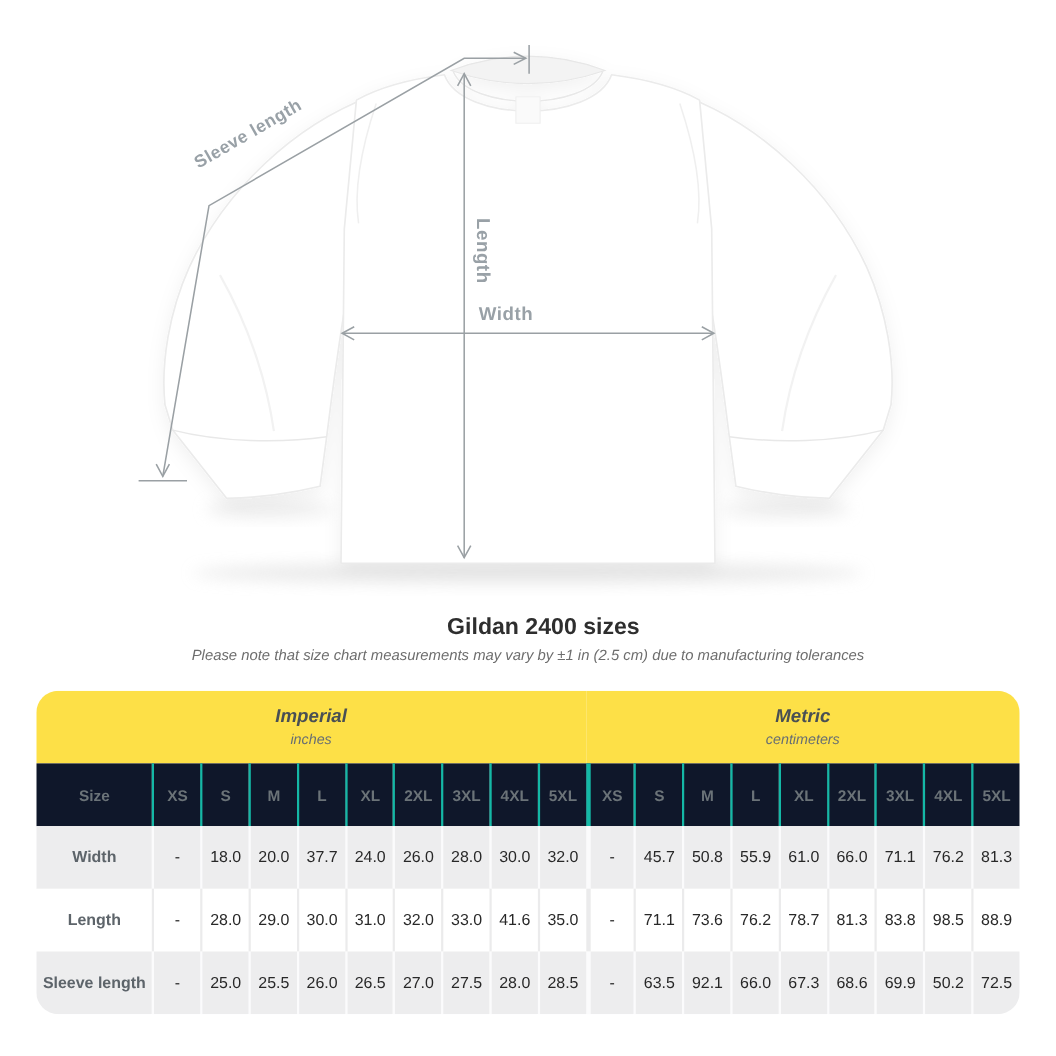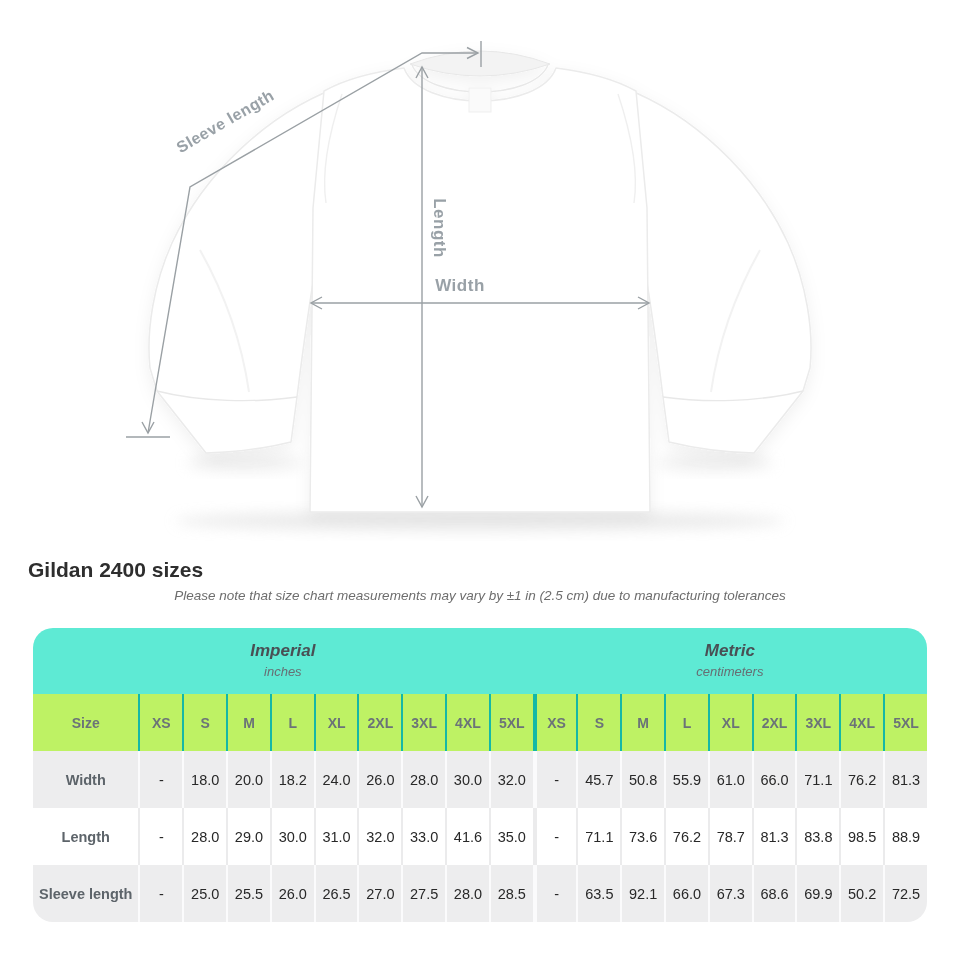--- a/index.html
+++ b/index.html
@@ -2,38 +2,38 @@
 <html><head>
 <meta charset="utf-8">
 <style>
   html,body{margin:0;padding:0;background:#fff;}
   .page{
     width:960px;height:960px;background:#fff;position:relative;overflow:hidden;
     font-family:"Liberation Sans",sans-serif;
   }
   .diagram{width:960px;height:552px;}
   .page-title{
-    text-align:left;font-size:21px;line-height:1.1;color:#2e2e2e;
+    text-align:center;font-size:21px;line-height:1.1;color:#2e2e2e;
     font-weight:700;margin:6px 0 7px;padding-left:28px;
   }
   .page-subtitle{
     text-align:center;font-size:13.5px;font-style:italic;color:#6d6d6d;
     margin:0 0 25px;
   }
   .size-table-wrap{margin:0 33px;border-radius:20px;overflow:hidden;}
   table.size-table{
     width:100%;border-collapse:separate;border-spacing:0;table-layout:fixed;
   }
   tr.band th{
-    background:#5eead4;padding:13px 0 15px;vertical-align:middle;text-align:center;
+    background:#fde047;padding:13px 0 15px;vertical-align:middle;text-align:center;
   }
   .grp-title{font-size:17px;font-weight:700;font-style:italic;color:#494f54;}
   .grp-sub{font-size:13px;font-style:italic;font-weight:400;color:#676e73;margin-top:3px;}
   tr.head th{
-    background:#bef264;height:55px;text-align:center;vertical-align:middle;
+    background:#0f172a;height:55px;text-align:center;vertical-align:middle;
     font-size:14px;font-weight:700;color:#6b7378;
   }
   tr.head th + th{border-left:2px solid #14b8a6;}
   tr.data td{
     height:55px;text-align:center;vertical-align:middle;
     font-size:14.5px;color:#282828;
   }
   tr.data td.rowlabel{font-weight:700;color:#5d646a;}
   tr.data td + td{border-left:2px solid;}
   tr.gray td{background:#ededee;}
@@ -195,21 +195,21 @@
           <th>3XL</th>
           <th>4XL</th>
           <th>5XL</th>
         </tr>
 
         <tr class="data gray">
           <td class="rowlabel">Width</td>
           <td>-</td>
           <td>18.0</td>
           <td>20.0</td>
-          <td>18.2</td>
+          <td>37.7</td>
           <td>24.0</td>
           <td>26.0</td>
           <td>28.0</td>
           <td>30.0</td>
           <td>32.0</td>
           <td class="grp2">-</td>
           <td>45.7</td>
           <td>50.8</td>
           <td>55.9</td>
           <td>61.0</td>

